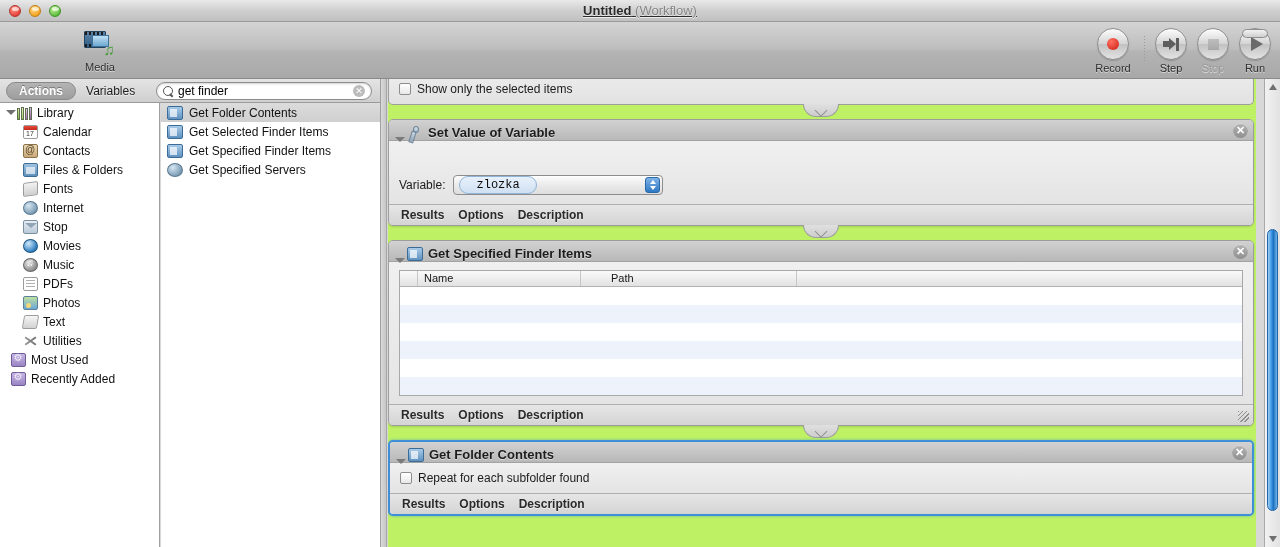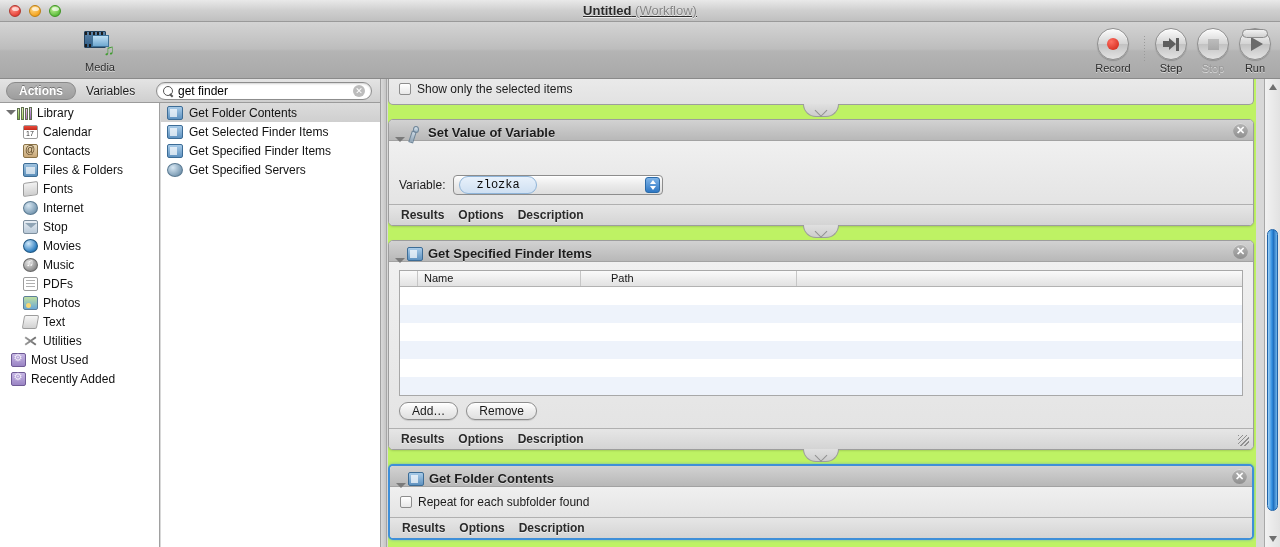--- a/index.html
+++ b/index.html
@@ -659,24 +659,20 @@
             </div>
             <div>
               <div class="trow"></div>
               <div class="trow alt"></div>
               <div class="trow"></div>
               <div class="trow alt"></div>
               <div class="trow"></div>
               <div class="trow alt"></div>
             </div>
           </div>
-          <div class="btnrow">
-            <button class="aquabtn">Add…</button>
-            <button class="aquabtn">Remove</button>
-          </div>
         </div>
         <div class="pfoot">
           <span>Results</span>
           <span>Options</span>
           <span>Description</span>
           <span class="grip"></span>
         </div>
       </div>
 
       <div class="connector">

